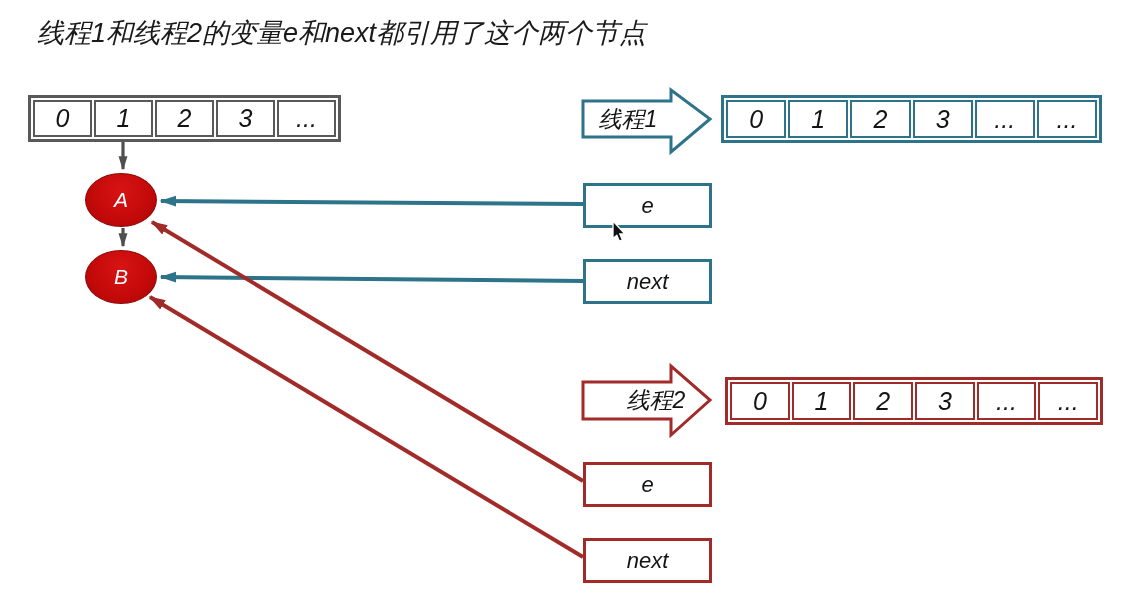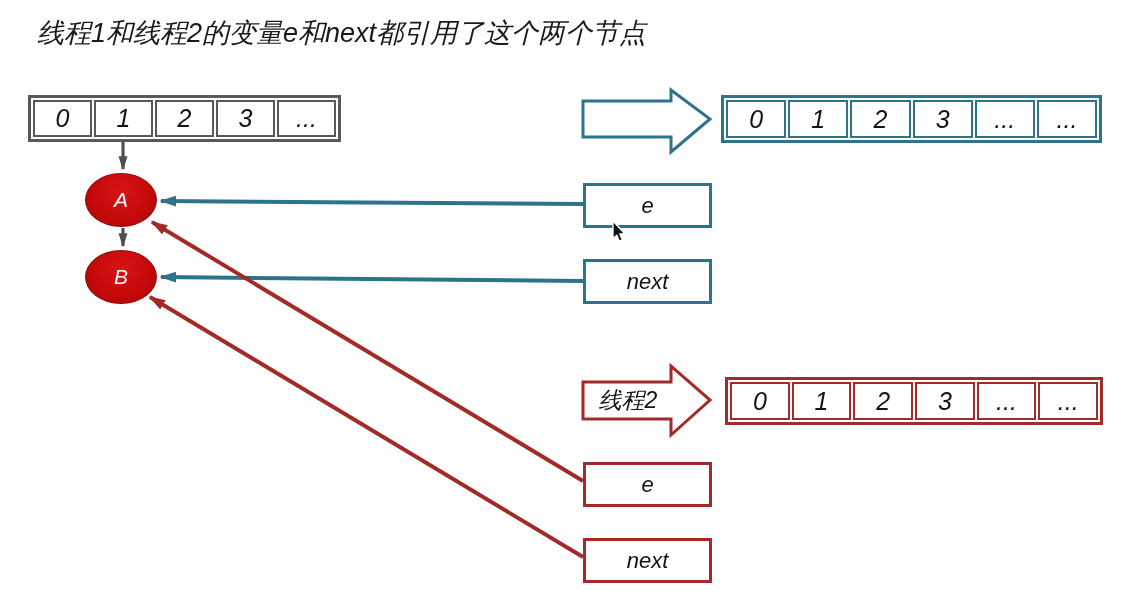--- a/index.html
+++ b/index.html
@@ -88,32 +88,33 @@
     <div class="cell">...</div>
   </div>
 
   <div class="node" style="left:85px;top:173px;">
     <span>A</span>
   </div>
   <div class="node" style="left:85px;top:250px;">
     <span>B</span>
   </div>
 
+  <div class="blocklabel" style="left:583px;top:101px;">线程1</div>
   <div class="array teal" style="left:721px;top:95px;width:381px;height:48px;">
     <div class="cell">0</div>
     <div class="cell">1</div>
     <div class="cell">2</div>
     <div class="cell">3</div>
     <div class="cell">...</div>
     <div class="cell">...</div>
   </div>
   <div class="varbox teal" style="left:583px;top:183px;">e</div>
   <div class="varbox teal" style="left:583px;top:259px;">next</div>
 
-  <div class="blocklabel" style="left:583px;top:382px;">线程2</div>
+  <div class="blocklabel" style="left:583px;top:382px;padding-left:28px;">线程2</div>
   <div class="array red" style="left:725px;top:377px;width:378px;height:48px;">
     <div class="cell">0</div>
     <div class="cell">1</div>
     <div class="cell">2</div>
     <div class="cell">3</div>
     <div class="cell">...</div>
     <div class="cell">...</div>
   </div>
   <div class="varbox red" style="left:583px;top:462px;">e</div>
   <div class="varbox red" style="left:583px;top:538px;">next</div>

